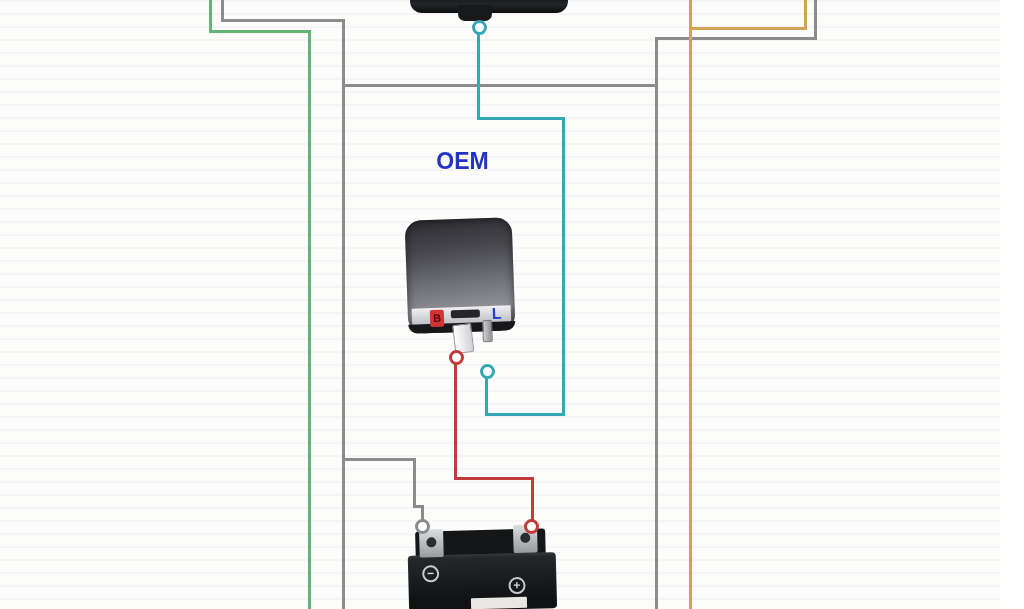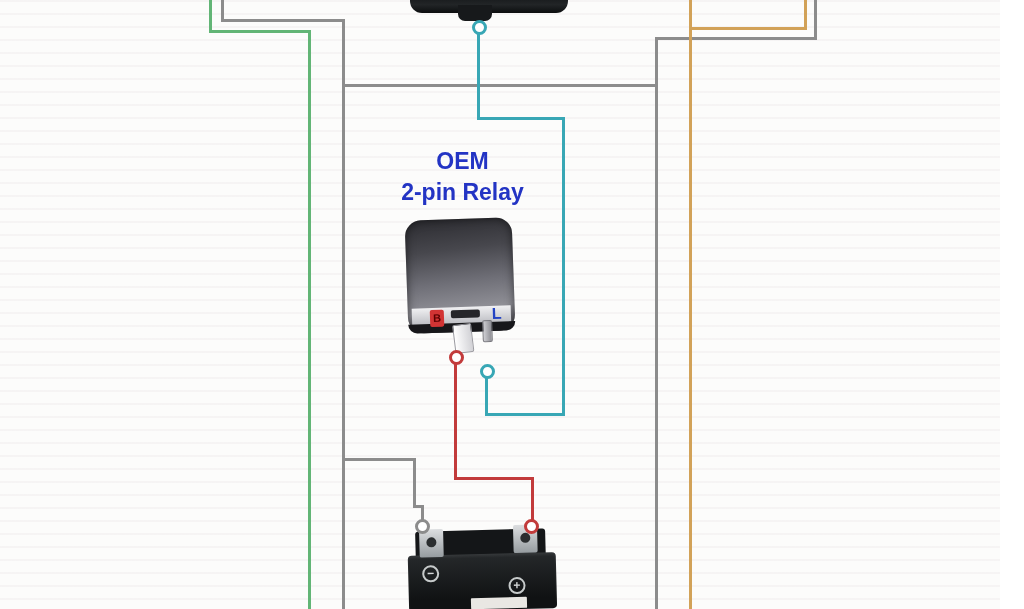--- a/index.html
+++ b/index.html
@@ -101,21 +101,20 @@
   <div class="wire w-red" style="left:531px;top:477px;width:3px;height:47px;"></div>
 
   <div class="comp" style="left:410px;top:0;width:158px;height:34px;">
     <div class="switch-bar"></div>
     <div class="switch-stem"></div>
   </div>
   <div class="ring r-teal" style="left:472px;top:20px;"></div>
 
   <div class="relay-label">
     <div>OEM</div>
-    <div>2-pin Relay</div>
   </div>
 
   <div class="comp" style="left:407px;top:219px;width:107px;height:140px;transform:rotate(-2deg);">
     <div class="relay-body"></div>
     <div class="relay-band"></div>
     <div class="relay-strip"></div>
     <div class="relay-btab">B</div>
     <div class="relay-slot"></div>
     <div class="relay-ltxt">L</div>
     <div class="relay-spade"></div>

